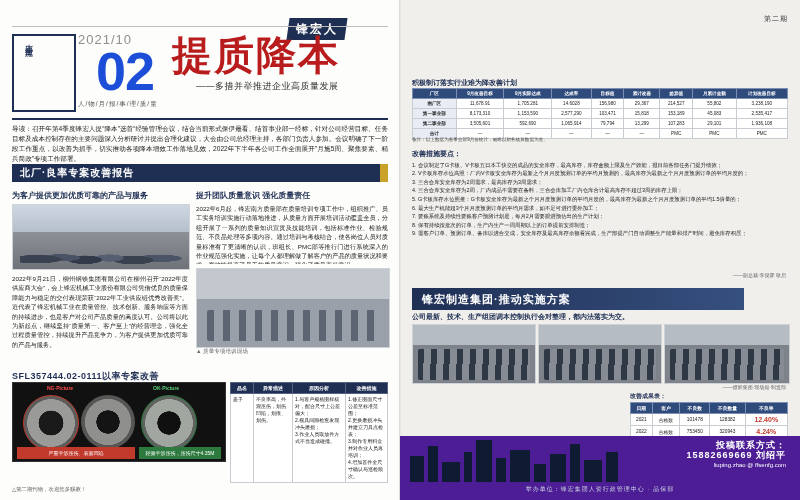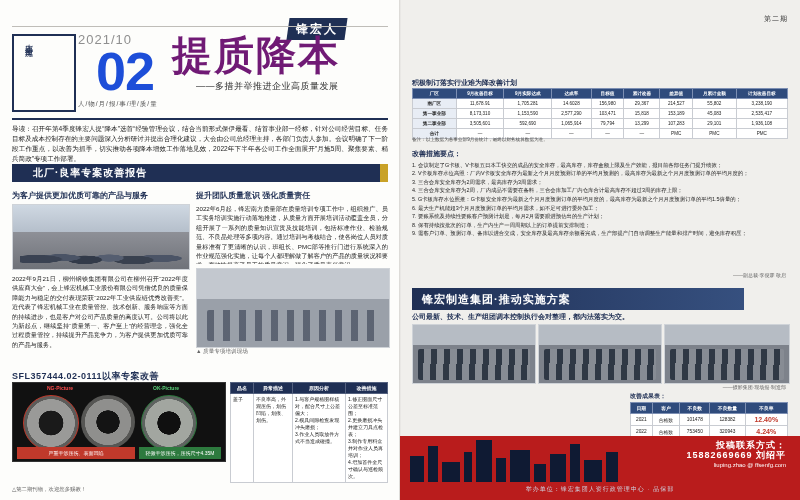--- a/index.html
+++ b/index.html
@@ -13,27 +13,27 @@
   .masthead{position:absolute;left:12px;top:30px;width:376px;height:88px;}
   .mh-box{position:absolute;left:0;top:4px;width:64px;height:78px;border:2px solid #1f2f54;box-sizing:border-box;}
   .mh-cn{position:absolute;left:3px;top:2px;width:16px;font-size:8px;line-height:9px;color:#1f2f54;writing-mode:vertical-rl;letter-spacing:1px;}
   .mh-date{position:absolute;left:66px;top:2px;font-size:13px;color:#8f8f8f;letter-spacing:1px;}
   .mh-02{position:absolute;left:84px;top:14px;font-size:54px;line-height:54px;font-weight:bold;color:#1d4ed8;letter-spacing:-1px;}
   .mh-sub{position:absolute;left:66px;top:70px;font-size:6.5px;color:#555;letter-spacing:1px;}
   .mh-line{position:absolute;left:0;top:88px;width:376px;height:2px;background:#1f2f54;}
 
   .logo-badge{position:absolute;left:288px;top:18px;width:58px;height:22px;background:#1f2f54;transform:skewX(-8deg);}
   .logo-badge span{display:block;transform:skewX(8deg);color:#fff;font-size:12px;font-weight:bold;text-align:center;line-height:22px;letter-spacing:2px;}
-  .headline{position:absolute;left:172px;top:34px;font-size:40px;line-height:42px;font-weight:bold;color:#701a75;letter-spacing:2px;}
+  .headline{position:absolute;left:172px;top:34px;font-size:40px;line-height:42px;font-weight:bold;color:#b91c1c;letter-spacing:2px;}
   .subhead{position:absolute;left:196px;top:80px;font-size:9px;color:#333;letter-spacing:0.5px;}
 
   .lead{position:absolute;left:12px;top:124px;width:376px;font-size:6.6px;line-height:10px;color:#222;text-align:justify;}
 
   .secbar{position:absolute;left:12px;width:376px;height:18px;background:#1f2f54;}
-  .secbar .t{color:#fff;font-size:10px;font-weight:bold;line-height:18px;padding-left:21px;letter-spacing:1px;}
+  .secbar .t{color:#fff;font-size:10px;font-weight:bold;line-height:18px;padding-left:8px;letter-spacing:1px;}
   .secbar .acc{position:absolute;right:0;top:0;width:8px;height:18px;background:#c9a227;}
 
   .col{position:absolute;font-size:6.2px;line-height:9.4px;color:#222;text-align:justify;}
   .coltitle{position:absolute;font-size:8px;font-weight:bold;color:#1f2f54;}
   .photo{position:absolute;background:#b9bec6;border:1px solid #cfd3d8;overflow:hidden;}
   .photo .sky{position:absolute;left:0;top:0;width:100%;height:42%;background:linear-gradient(180deg,#cfd8e2,#b5bfcb);}
   .photo .grnd{position:absolute;left:0;bottom:0;width:100%;height:58%;background:linear-gradient(180deg,#8e9097,#6f7279);}
   .ph-people{position:absolute;bottom:6%;left:4%;width:92%;height:46%;background:
      radial-gradient(ellipse at 10% 80%,#3a4252 0 12%,transparent 13%),
      radial-gradient(ellipse at 25% 75%,#4a5365 0 11%,transparent 12%),
@@ -75,21 +75,21 @@
   .measures{position:absolute;left:12px;top:150px;width:376px;font-size:5.4px;line-height:8.6px;color:#222;text-align:justify;}
   .m-h{font-size:7px;font-weight:bold;color:#1f2f54;display:block;margin-bottom:2px;}
   .sign{position:absolute;right:12px;font-size:5px;color:#666;}
 
   .rphoto{position:absolute;overflow:hidden;background:#8d9097;border:1px solid #cfd3d8;}
   .rp-in{position:absolute;left:0;top:0;width:100%;height:100%;
      background:linear-gradient(180deg,#b6bcc4 0 34%,#7d828b 34% 100%);}
   .rp-in::after{content:"";position:absolute;left:4%;bottom:6%;width:92%;height:52%;
      background:repeating-linear-gradient(92deg,#2f3845 0 6px,rgba(255,255,255,.08) 6px 13px);border-radius:2px;}
 
-  .skyline{position:absolute;left:400px;bottom:0;width:400px;height:64px;background:#b91c1c;}
+  .skyline{position:absolute;left:400px;bottom:0;width:400px;height:64px;background:#4c1d95;}
   .sk-b{position:absolute;bottom:18px;background:#0f1a33;}
   .contact{position:absolute;right:14px;bottom:30px;text-align:right;color:#fff;font-size:6px;line-height:10px;}
   .contact .big{font-size:9px;font-weight:bold;letter-spacing:1px;}
   .publisher{position:absolute;left:0;bottom:6px;width:400px;text-align:center;color:#cfd6e4;font-size:6px;letter-spacing:1px;}
 
   table.imp{position:absolute;left:230px;top:398px;width:158px;border-collapse:collapse;font-size:4.8px;}
   table.imp th{background:#2f4b7c;color:#fff;padding:2px 1px;border:1px solid #7d8fb3;}
   table.imp td{background:#fff;padding:2px 1px;border:1px solid #c9ccd2;text-align:center;}
   .pct{color:#c0392b;font-weight:bold;font-size:7px;}
   .imp-h{position:absolute;left:230px;top:388px;font-size:6px;font-weight:bold;color:#1f2f54;}

